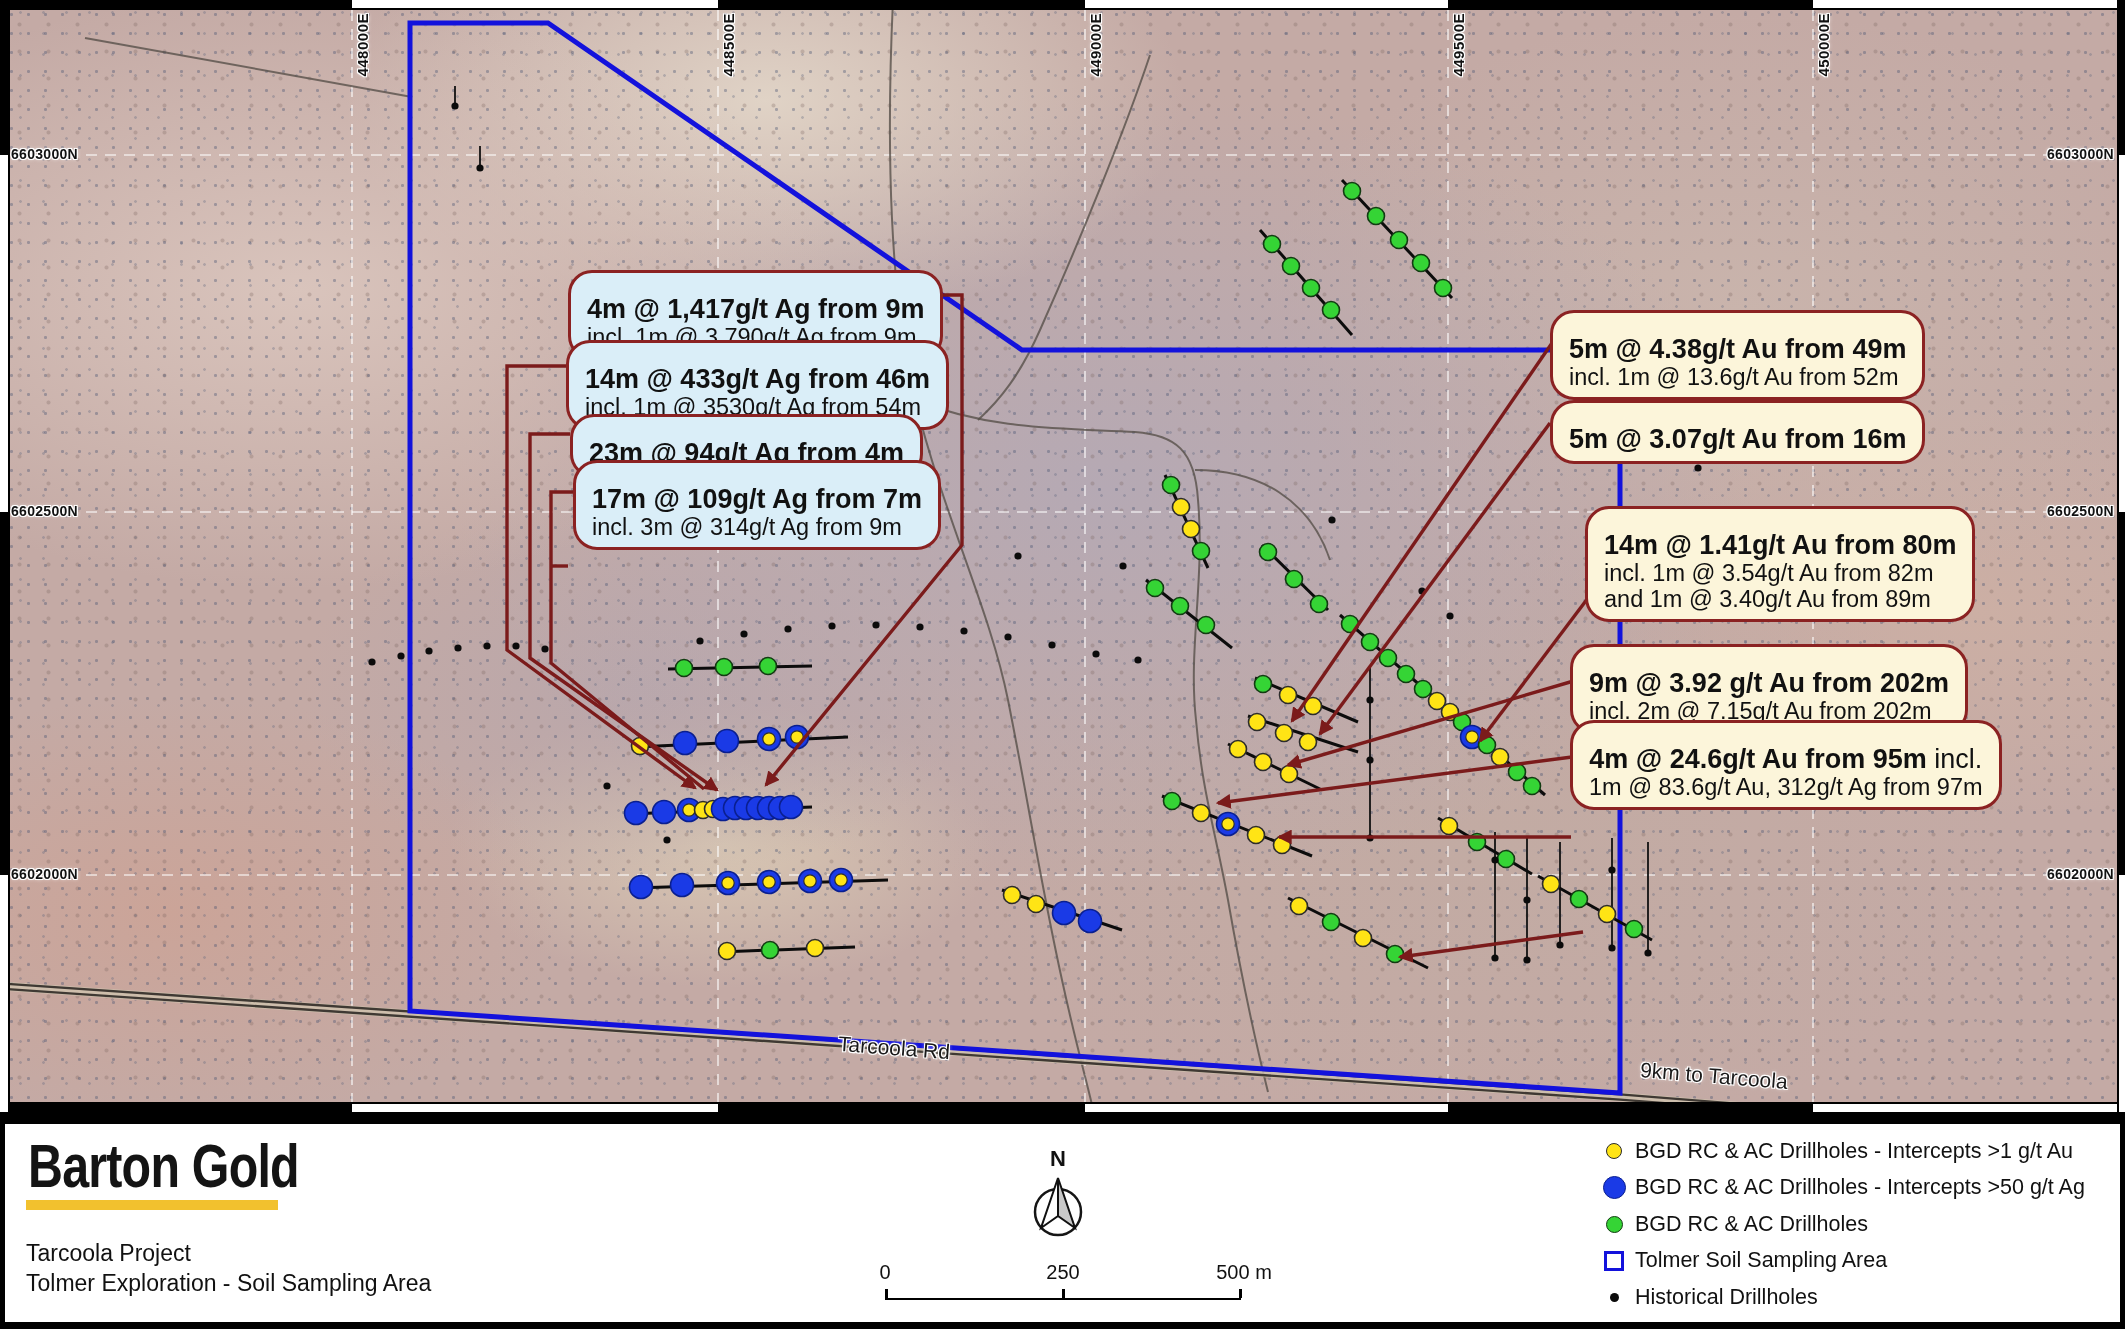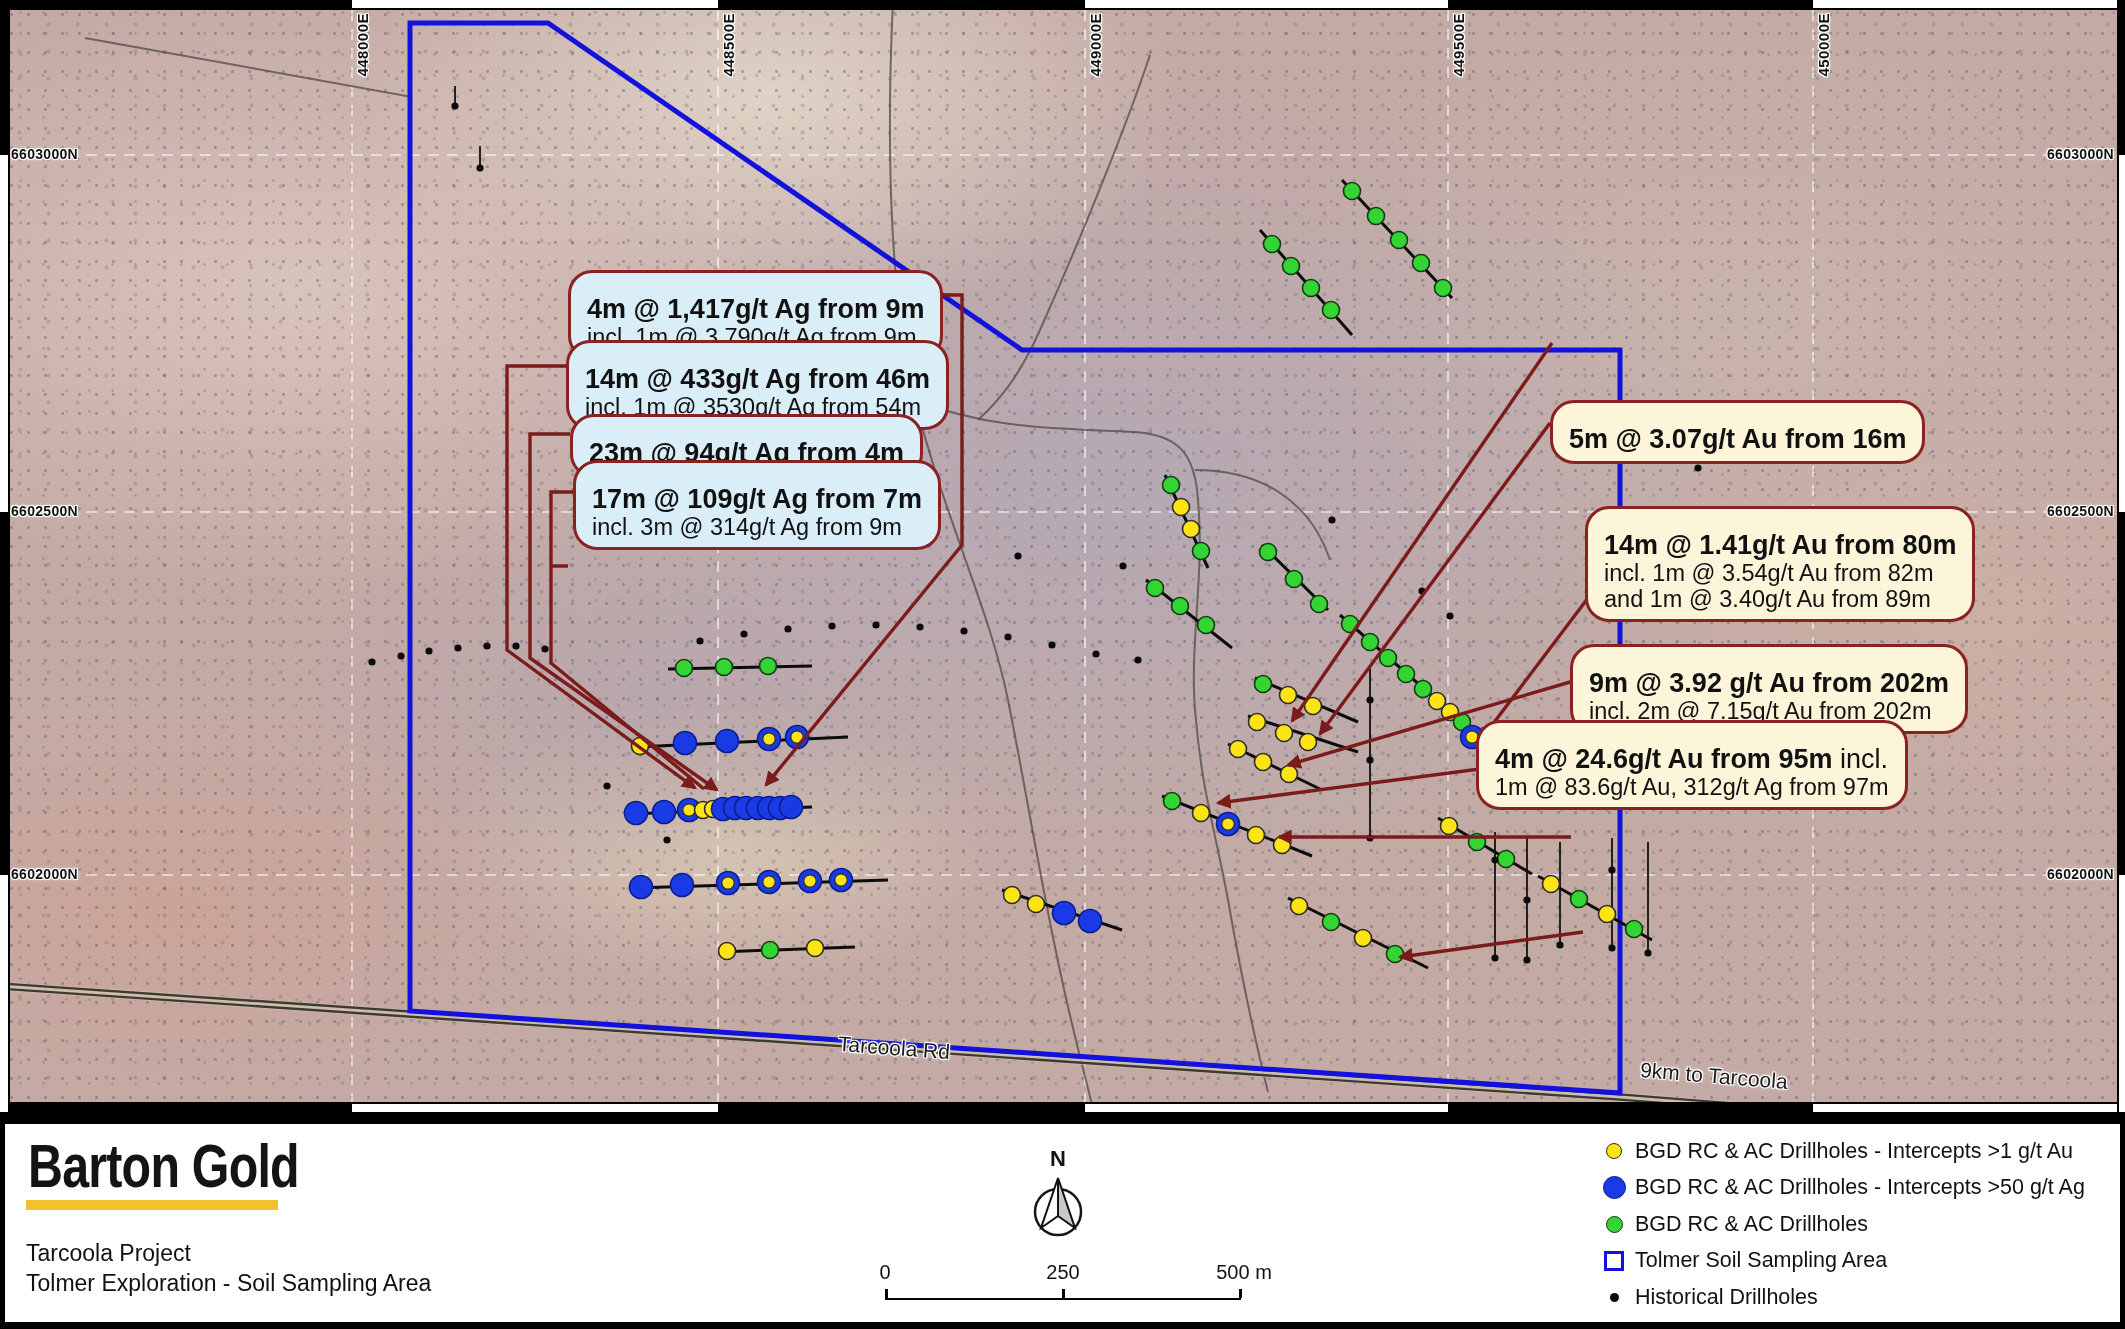--- a/index.html
+++ b/index.html
@@ -324,33 +324,37 @@
         <div class="l1"><span>14m @ 433g/t Ag from 46m</span></div>
         <div class="ln"><span>incl. 1m @ 3530g/t Ag from 54m</span></div>
       </div>
       <div class="callout co-blue" style="left: 570px; top: 414px;">
         <div class="l1"><span>23m @ 94g/t Ag from 4m</span></div>
       </div>
       <div class="callout co-blue" style="left: 573px; top: 460px;">
         <div class="l1"><span>17m @ 109g/t Ag from 7m</span></div>
         <div class="ln"><span>incl. 3m @ 314g/t Ag from 9m</span></div>
       </div>
+      <div class="callout co-cream" style="left: 1550px; top: 310px;">
+        <div class="l1"><span>5m @ 4.38g/t Au from 49m</span></div>
+        <div class="ln"><span>incl. 1m @ 13.6g/t Au from 52m</span></div>
+      </div>
       <div class="callout co-cream" style="left: 1550px; top: 400px;">
         <div class="l1"><span>5m @ 3.07g/t Au from 16m</span></div>
       </div>
       <div class="callout co-cream" style="left: 1585px; top: 506px;">
         <div class="l1"><span>14m @ 1.41g/t Au from 80m</span></div>
         <div class="ln"><span>incl. 1m @ 3.54g/t Au from 82m</span></div>
         <div class="ln"><span>and 1m @ 3.40g/t Au from 89m</span></div>
       </div>
       <div class="callout co-cream" style="left: 1570px; top: 644px;">
         <div class="l1"><span>9m @ 3.92 g/t Au from 202m</span></div>
         <div class="ln"><span>incl. 2m @ 7.15g/t Au from 202m</span></div>
       </div>
-      <div class="callout co-cream" style="left: 1476px; top: 720px;">
+      <div class="callout co-cream" style="left: 1570px; top: 720px; text-align: center;">
         <div class="l1"><span>4m @ 24.6g/t Au from 95m</span><span class="tail"> incl.</span></div>
         <div class="ln"><span>1m @ 83.6g/t Au, 312g/t Ag from 97m</span></div>
       </div>
     </div>
 
   <div class="neat neat-top"></div>
   <div class="neat neat-bottom"></div>
   <div class="neat neat-left"></div>
   <div class="neat neat-right"></div>
   <div class="divider"></div>

